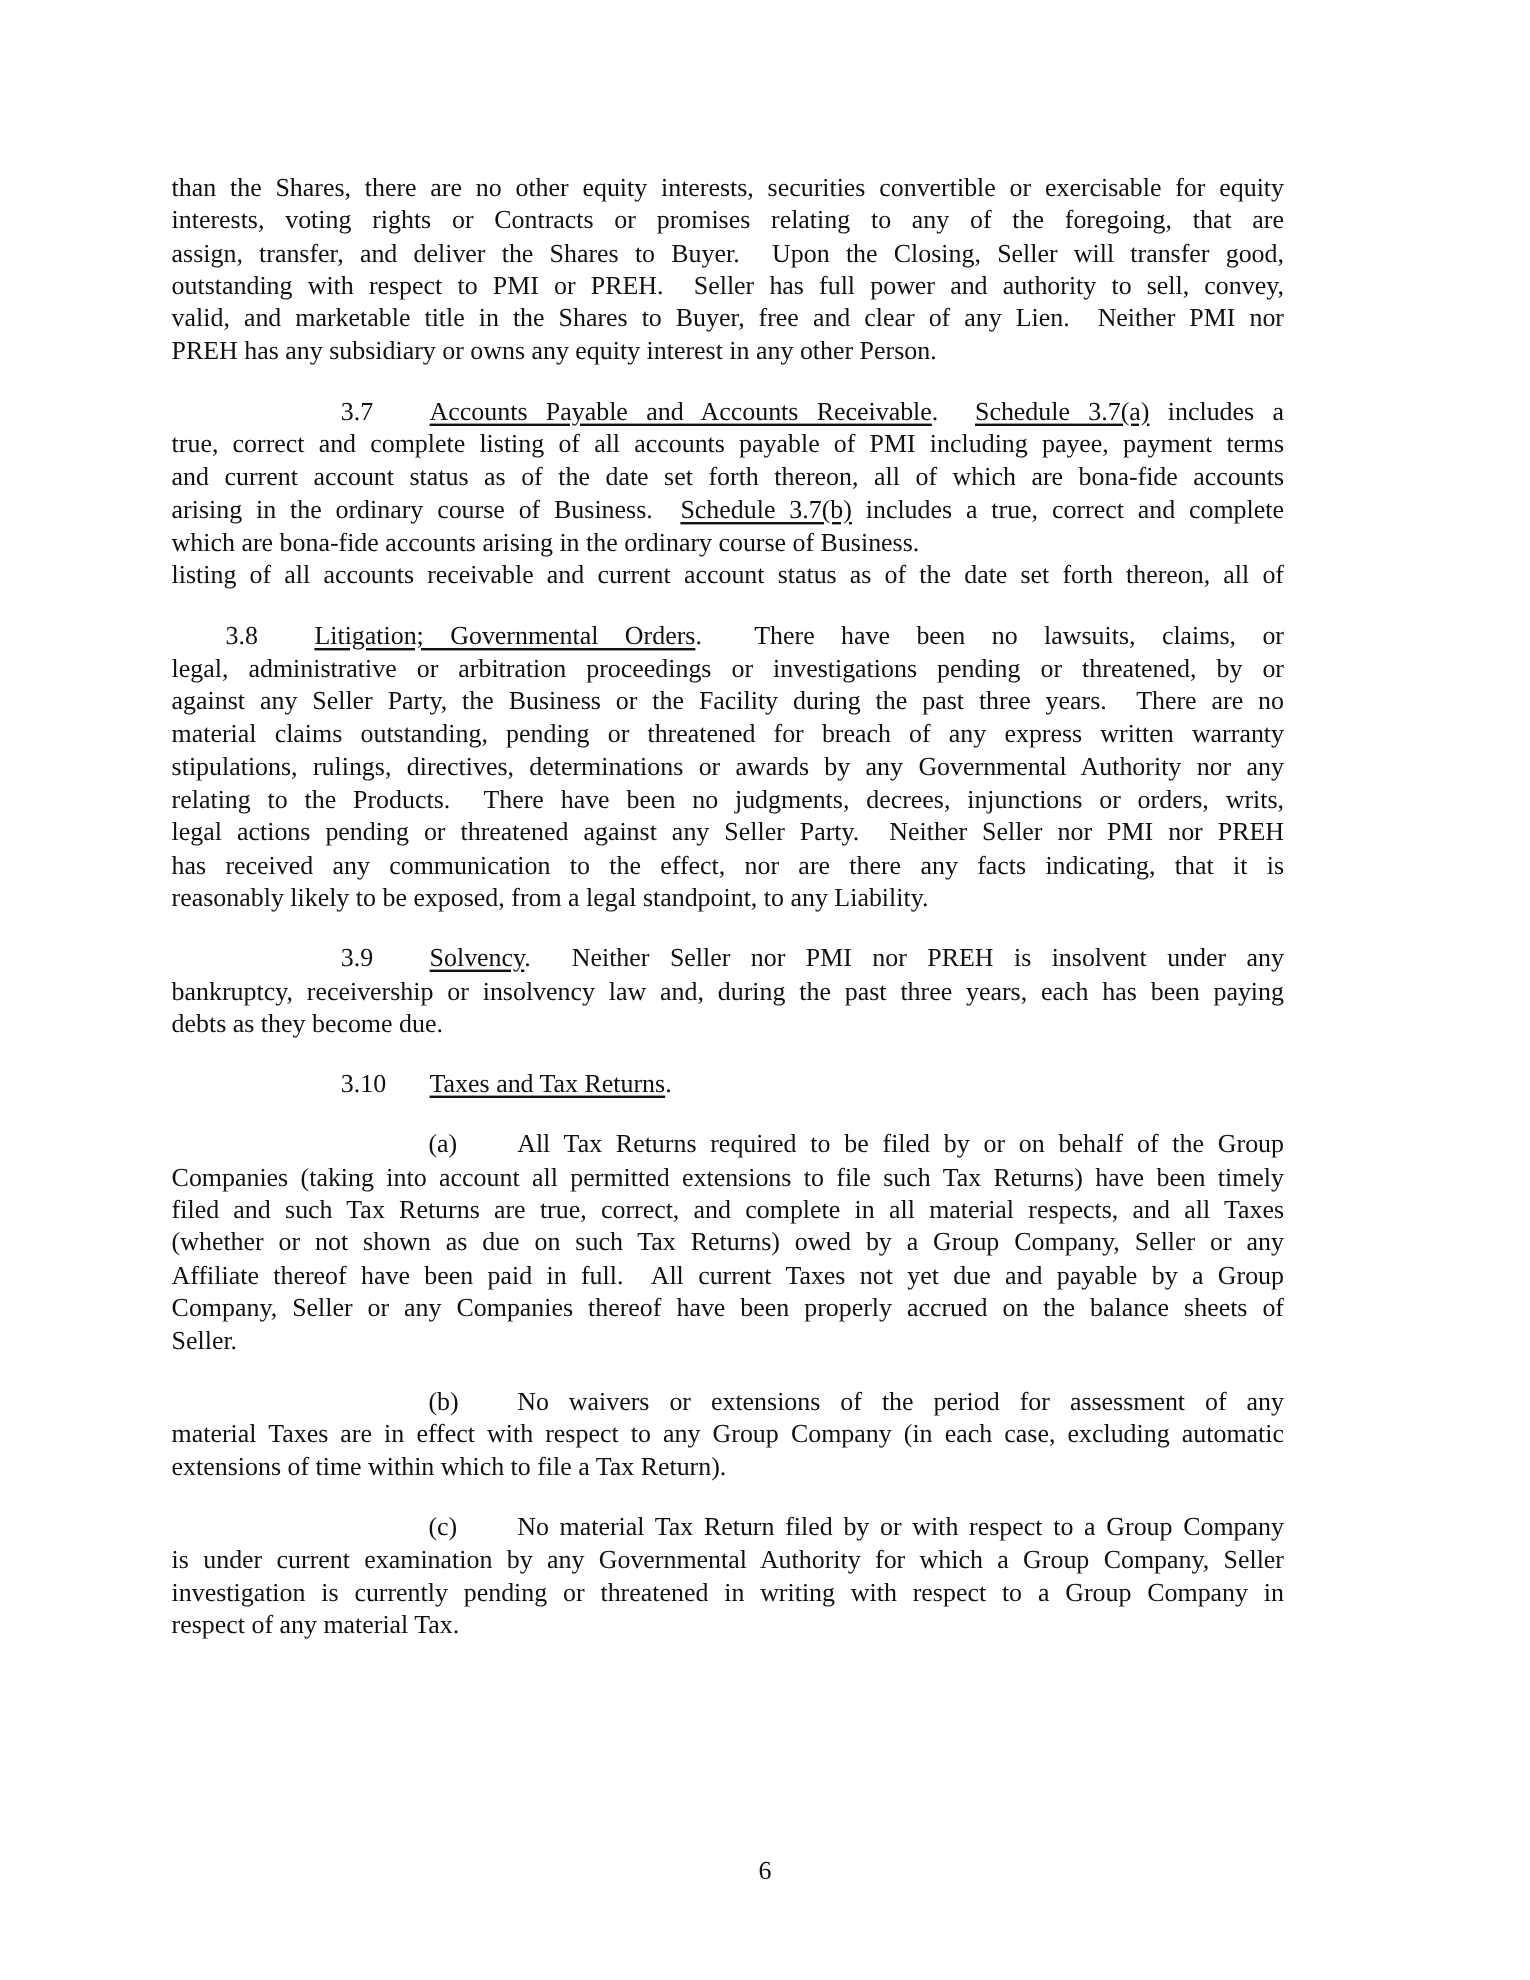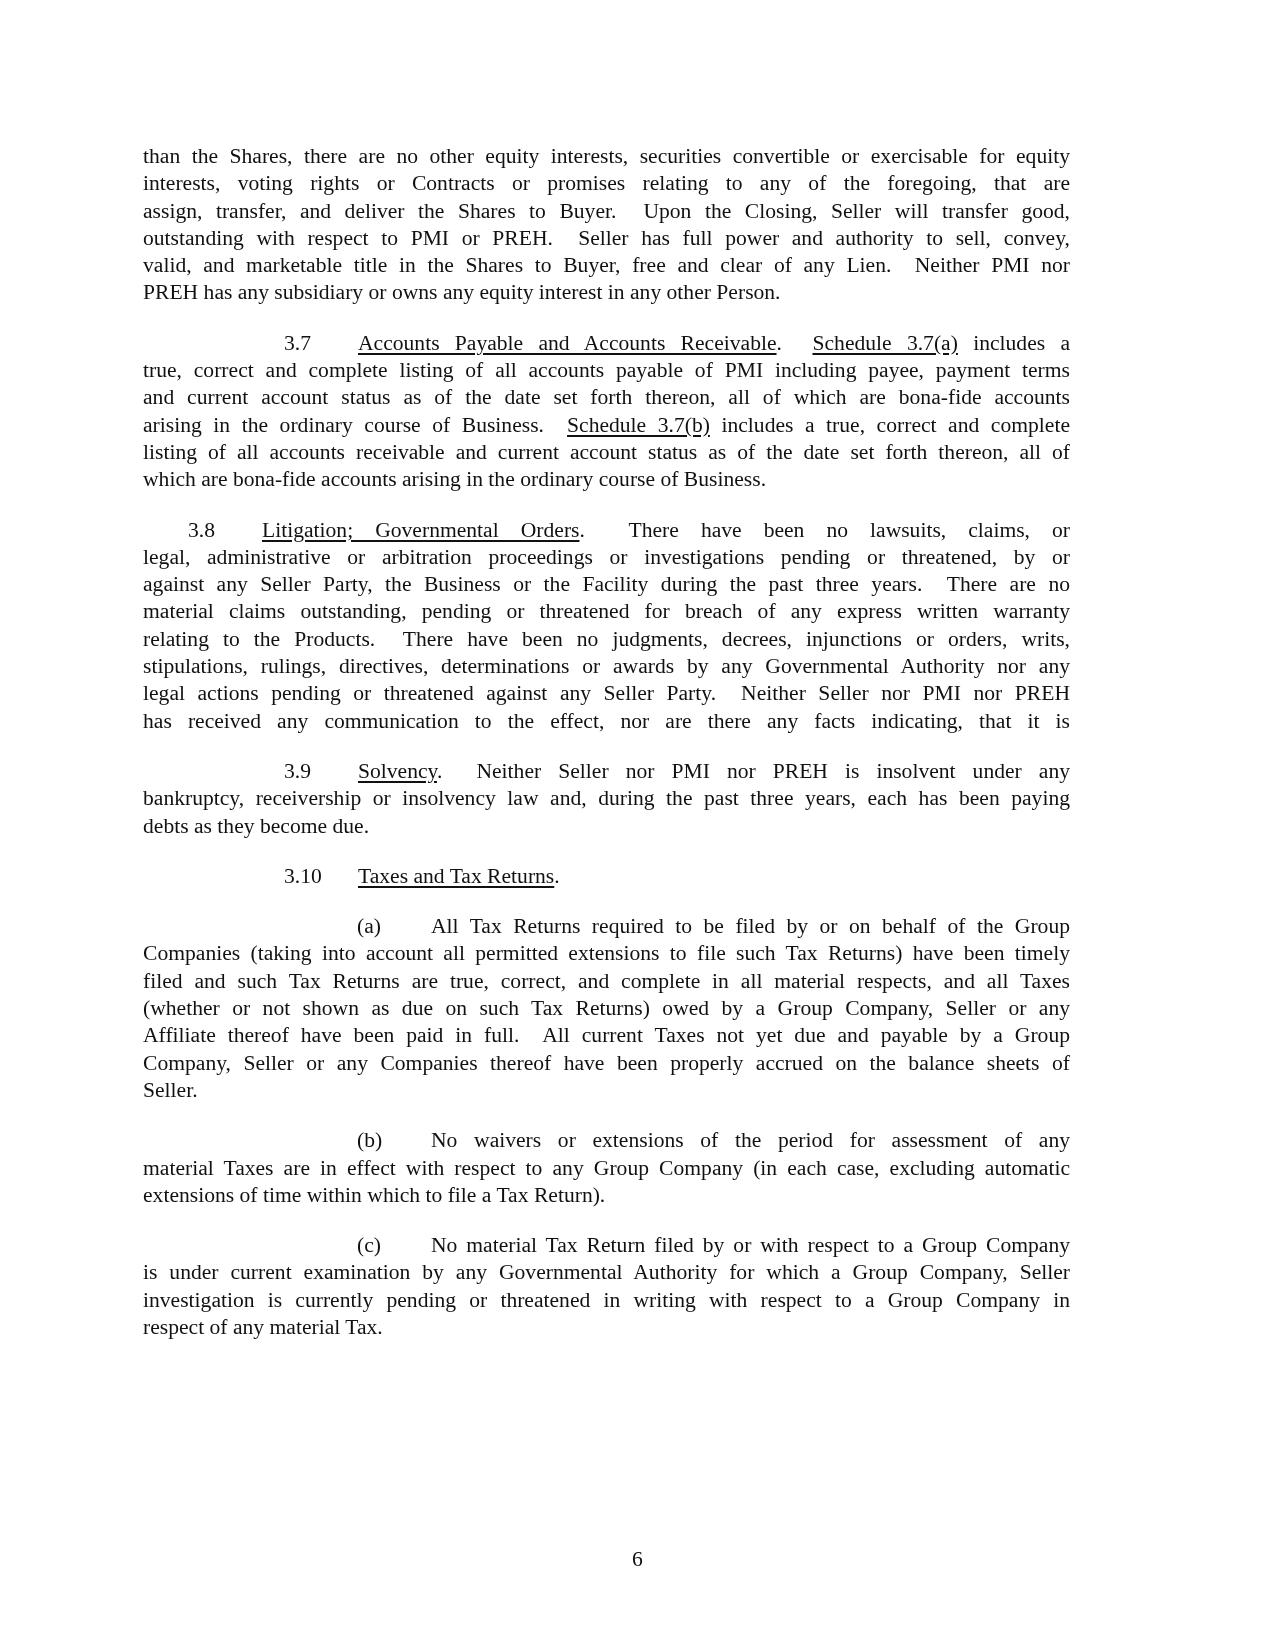--- a/index.html
+++ b/index.html
@@ -40,33 +40,34 @@
     <span class="line" style="white-space: pre-wrap;">outstanding with respect to PMI or PREH.  Seller has full power and authority to sell, convey,</span>
     <span class="line" style="white-space: pre-wrap;">valid, and marketable title in the Shares to Buyer, free and clear of any Lien.  Neither PMI nor</span>
     <span class="line last" style="white-space: pre-wrap;">PREH has any subsidiary or owns any equity interest in any other Person.</span>
   </div>
 
   <div class="para">
     <span class="line"><span class="fill"><span class="sec-num" style="white-space: pre-wrap;">3.7</span><span class="heading" style="white-space: pre-wrap;">Accounts Payable and Accounts Receivable</span><span style="white-space: pre-wrap;">.  </span><span class="u" style="white-space: pre-wrap;">Schedule 3.7(a)</span><span style="white-space: pre-wrap;"> includes a</span></span></span>
     <span class="line" style="white-space: pre-wrap;">true, correct and complete listing of all accounts payable of PMI including payee, payment terms</span>
     <span class="line" style="white-space: pre-wrap;">and current account status as of the date set forth thereon, all of which are bona-fide accounts</span>
     <span class="line"><span class="fill"><span style="white-space: pre-wrap;">arising in the ordinary course of Business.  </span><span class="u" style="white-space: pre-wrap;">Schedule 3.7(b)</span><span style="white-space: pre-wrap;"> includes a true, correct and complete</span></span></span>
+    <span class="line last" style="white-space: pre-wrap;">which are bona-fide accounts arising in the ordinary course of Business.</span>
     <span class="line" style="white-space: pre-wrap;">listing of all accounts receivable and current account status as of the date set forth thereon, all of</span>
-    <span class="line last" style="white-space: pre-wrap;">which are bona-fide accounts arising in the ordinary course of Business.</span>
   </div>
 
   <div class="para">
     <span class="line"><span class="fill"><span class="sec-num" style="white-space: pre-wrap; margin-left: 45px;">3.8</span><span class="heading" style="white-space: pre-wrap;">Litigation; Governmental Orders</span><span style="white-space: pre-wrap;">.  There have been no lawsuits, claims, or</span></span></span>
     <span class="line" style="white-space: pre-wrap;">legal, administrative or arbitration proceedings or investigations pending or threatened, by or</span>
     <span class="line" style="white-space: pre-wrap;">against any Seller Party, the Business or the Facility during the past three years.  There are no</span>
     <span class="line" style="white-space: pre-wrap;">material claims outstanding, pending or threatened for breach of any express written warranty</span>
+    <span class="line" style="white-space: pre-wrap;">stipulations, rulings, directives, determinations or awards by any Governmental Authority nor any</span>
     <span class="line" style="white-space: pre-wrap;">relating to the Products.  There have been no judgments, decrees, injunctions or orders, writs,</span>
-    <span class="line" style="white-space: pre-wrap;">stipulations, rulings, directives, determinations or awards by any Governmental Authority nor any</span>
     <span class="line" style="white-space: pre-wrap;">legal actions pending or threatened against any Seller Party.  Neither Seller nor PMI nor PREH</span>
     <span class="line" style="white-space: pre-wrap;">has received any communication to the effect, nor are there any facts indicating, that it is</span>
+    <span class="line last" style="white-space: pre-wrap;">reasonably likely to be exposed, from a legal standpoint, to any Liability.</span>
   </div>
 
   <div class="para">
     <span class="line"><span class="fill"><span class="sec-num" style="white-space: pre-wrap;">3.9</span><span class="heading" style="white-space: pre-wrap;">Solvency</span><span style="white-space: pre-wrap;">.  Neither Seller nor PMI nor PREH is insolvent under any</span></span></span>
     <span class="line" style="white-space: pre-wrap;">bankruptcy, receivership or insolvency law and, during the past three years, each has been paying</span>
     <span class="line last" style="white-space: pre-wrap;">debts as they become due.</span>
   </div>
 
   <div class="para">
     <span class="line last"><span class="sec-num" style="white-space: pre-wrap;">3.10</span><span class="heading" style="white-space: pre-wrap;">Taxes and Tax Returns</span><span style="white-space: pre-wrap;">.</span></span>

